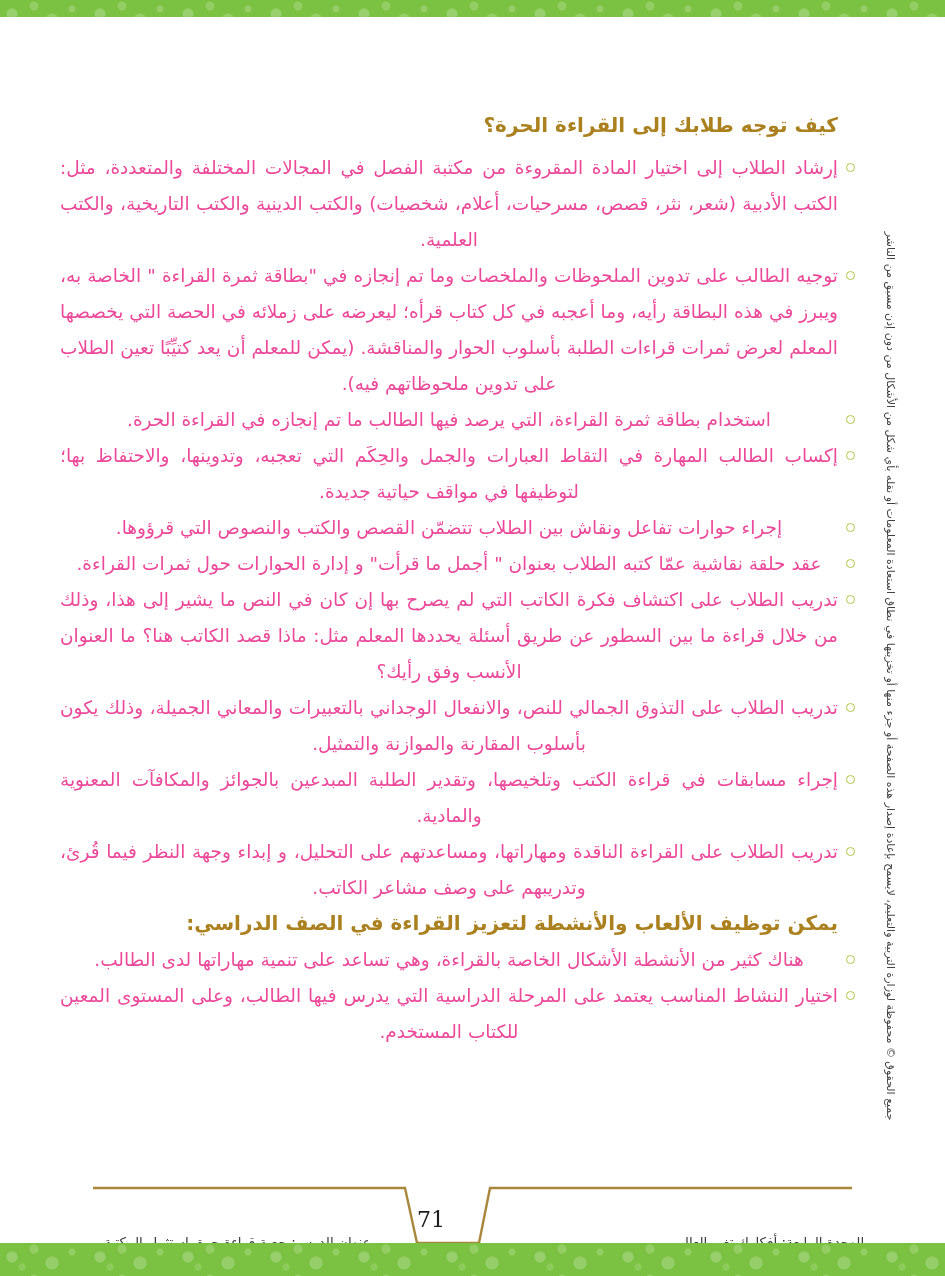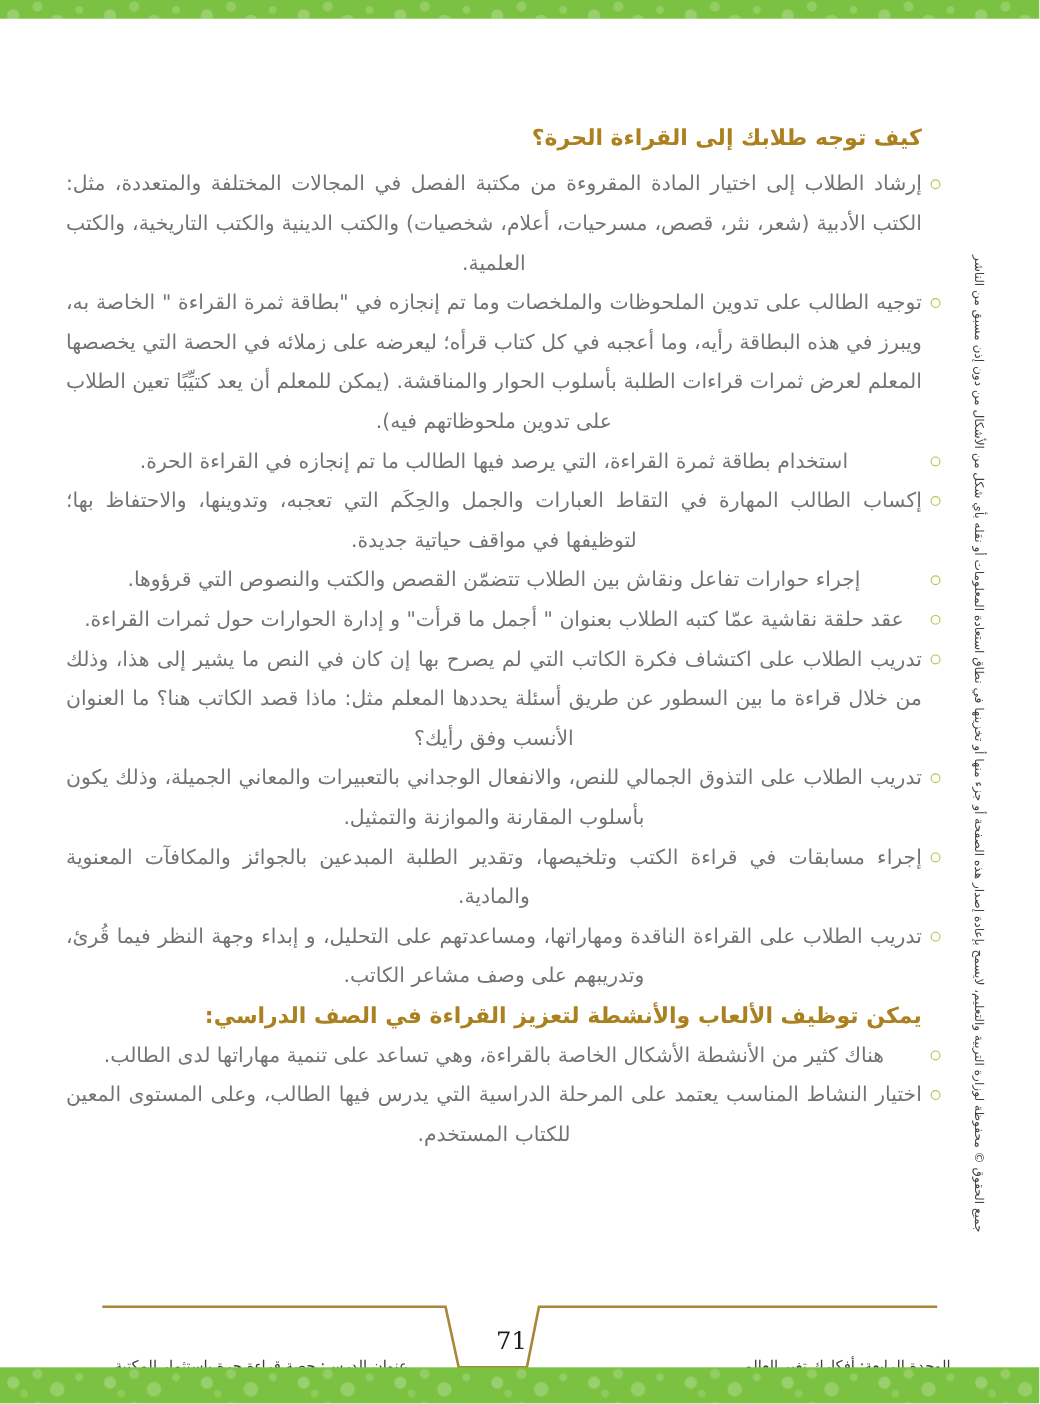--- a/index.html
+++ b/index.html
@@ -44,21 +44,21 @@
     position:absolute;right:0px;top:13px;
     width:7px;height:7px;
     border:1.6px solid #afc94a;
     border-radius:50%;
     background:transparent;
   }
   .item p{
     margin:0;
     font-size:18.5px;
     line-height:36px;
-    color:#737373;
+    color:#ec4899;
     text-align:justify;
     text-align-last:center;
   }
 
   
   .side-note{
     position:absolute;
     top:690px;left:466px;
     width:846px;height:15px;
     transform:rotate(90deg);
@@ -67,21 +67,21 @@
     font-size:11px;
     color:#3f3f3f;
     text-align:center;
     white-space:nowrap;
   }
 
   
   .footer-rule{position:absolute;left:0;top:1180px;}
   .page-number{
     position:absolute;top:1207px;left:417px;width:62px;
-    text-align:right;
+    text-align:left;
     font-family:"DejaVu Serif", serif;
     font-size:22px;color:#1e1e1e;
   }
   .footer-text{
     position:absolute;top:1232px;
     font-size:13.5px;color:#3c3c3c;
     direction:rtl;line-height:20px;
   }
   .footer-left{left:95px;width:285px;text-align:center;}
   .footer-right{left:620px;width:300px;text-align:center;text-decoration:underline;}

